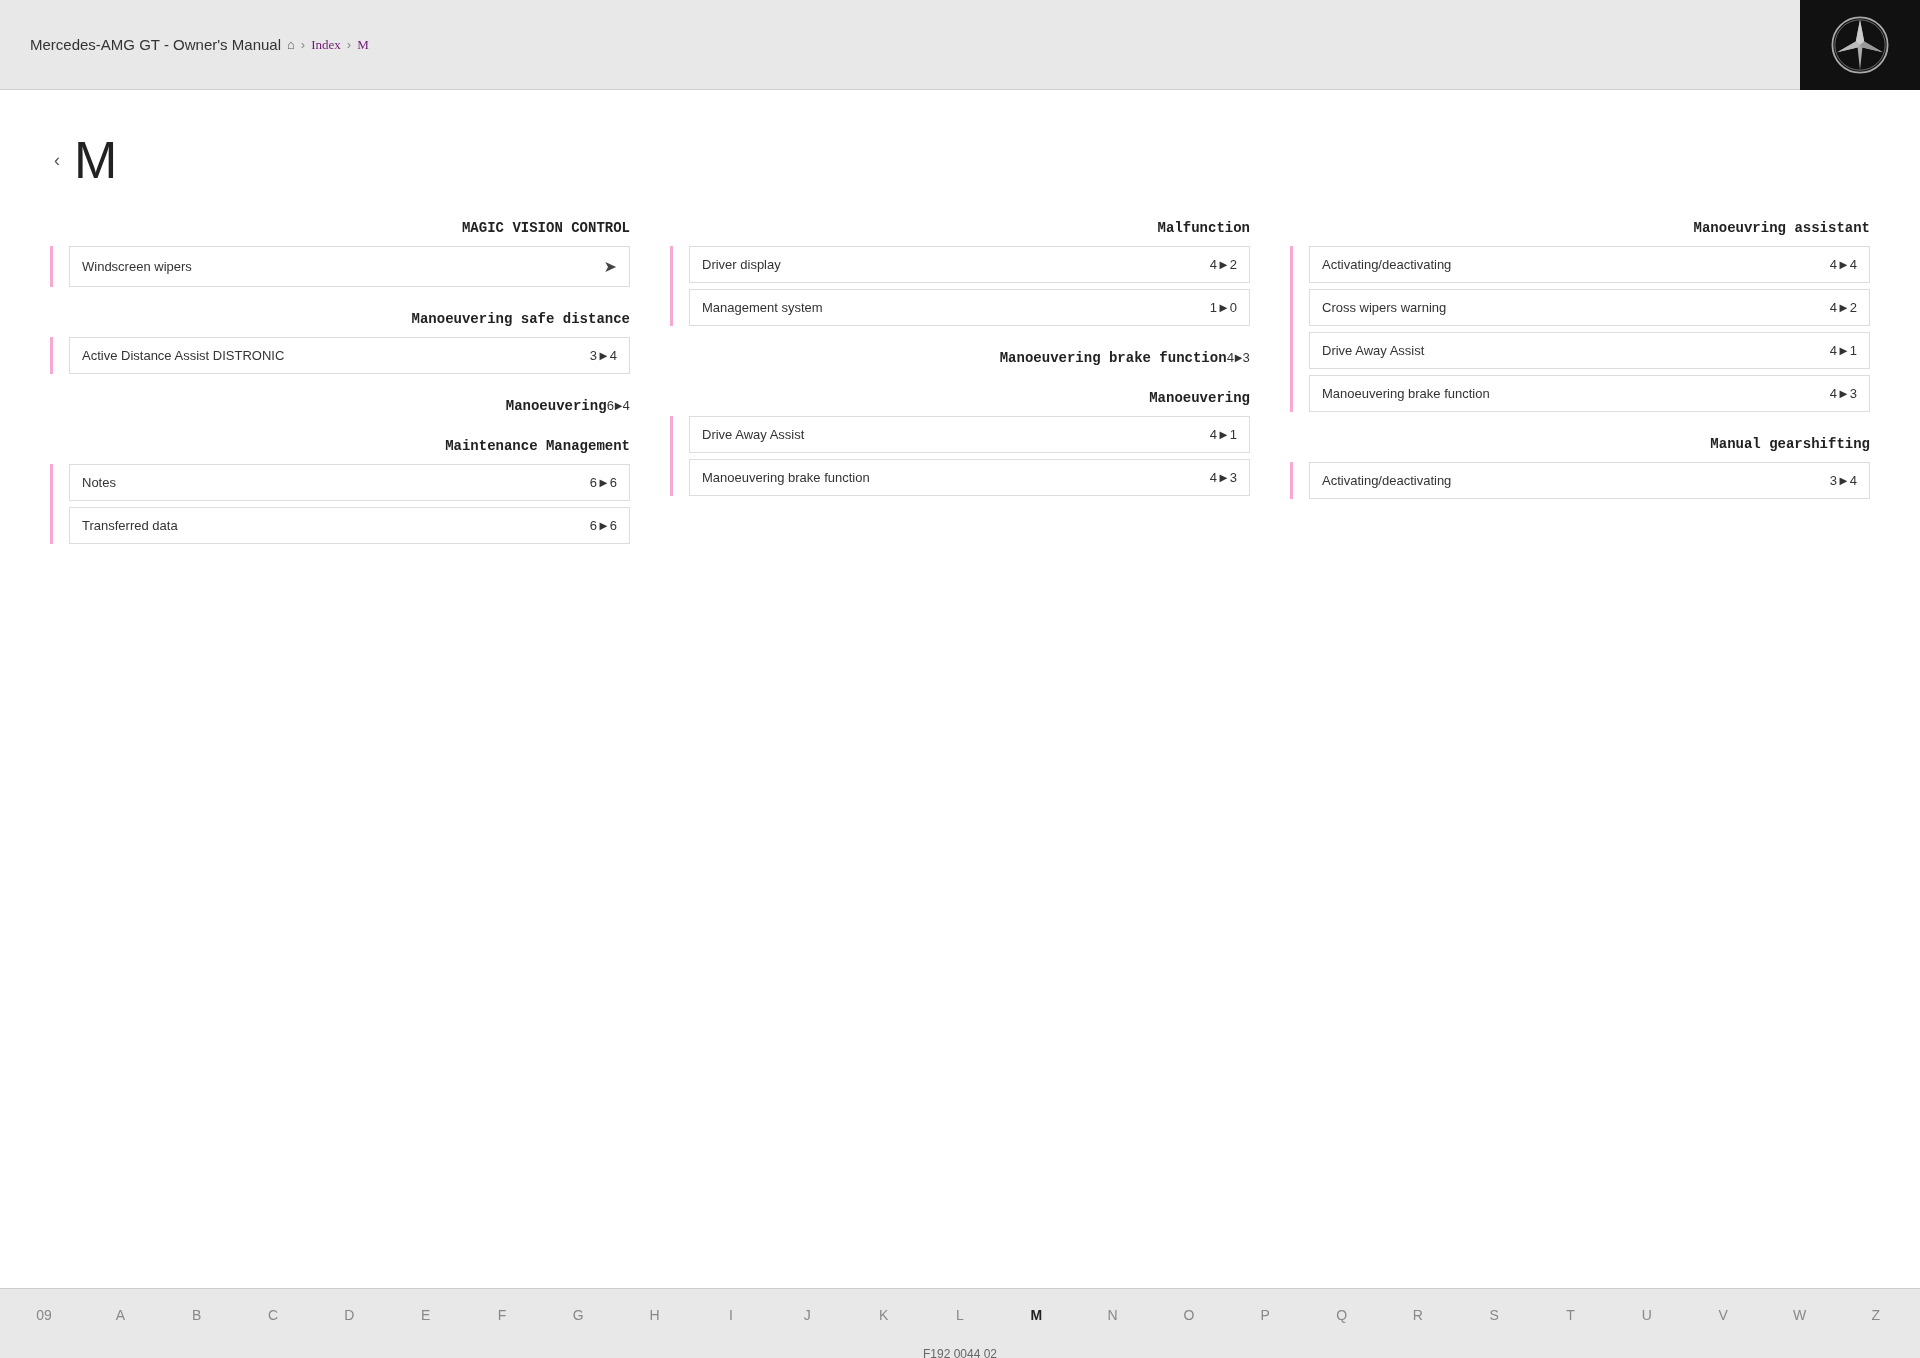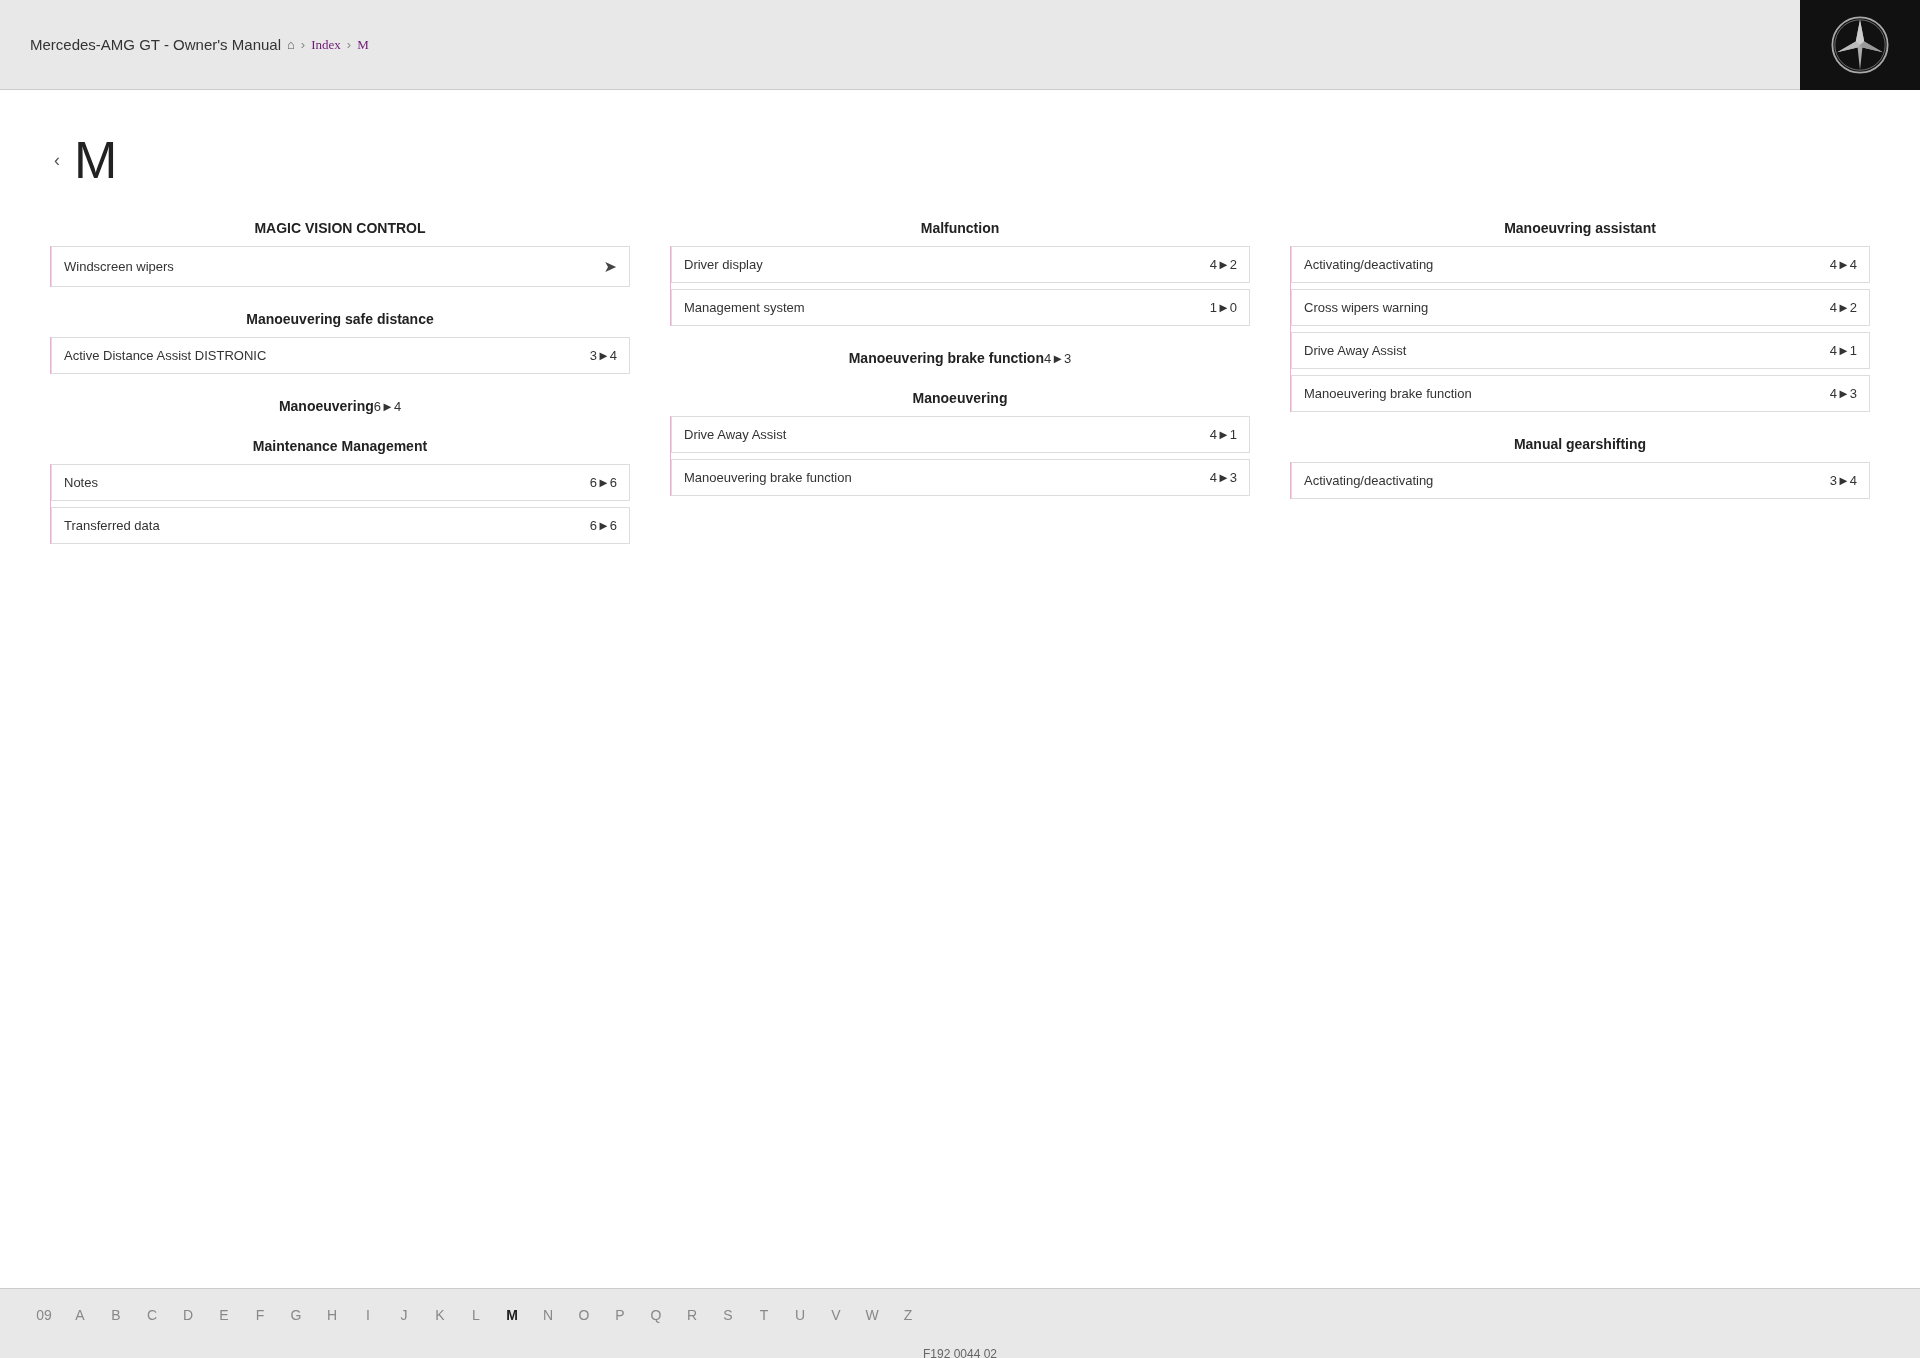--- a/index.html
+++ b/index.html
@@ -74,21 +74,22 @@
     }
 
     
     .section { margin-bottom: 24px; }
     .section-header {
       font-weight: bold;
       font-size: 14px;
       margin-bottom: 10px;
       display: flex;
       align-items: center;
-      justify-content: center;
+      justify-content: flex-end;
+      font-family: Liberation Mono, monospace;
     }
     .section-header-page {
       font-weight: normal;
       font-size: 13px;
       color: #333;
     }
 
     
     .entry {
       display: flex;
@@ -116,21 +117,21 @@
       display: flex;
       align-items: center;
       justify-content: space-between;
       padding: 14px 30px;
     }
     .alpha-nav-inner {
       display: flex;
       align-items: center;
       gap: 8px;
       width: 100%;
-      justify-content: flex-start;
+      justify-content: space-between;
     }
     .alpha-item {
       font-size: 14px;
       color: #888;
       cursor: pointer;
       padding: 4px 6px;
       text-align: center;
       min-width: 28px;
     }
     .alpha-item.active { color: #222; font-weight: bold; }
@@ -138,22 +139,22 @@
     .footer-note {
       text-align: center;
       font-size: 12px;
       color: #666;
       padding: 6px;
       background: #e8e8e8;
     }
 
     
     .entries-container {
-      border-left: 1px solid #f9a8d4;
-      padding-left: 0;
+      border-left: 3px solid #f9a8d4;
+      padding-left: 16px;
     }
 
     
     .pref { display: inline-flex; align-items: center; gap: 0; }
     .pref-num1 { font-size: 13px; }
     .pref-arrow { font-size: 13px; }
     .pref-num2 { font-size: 13px; }
   </style>
 </head>
 <body>

